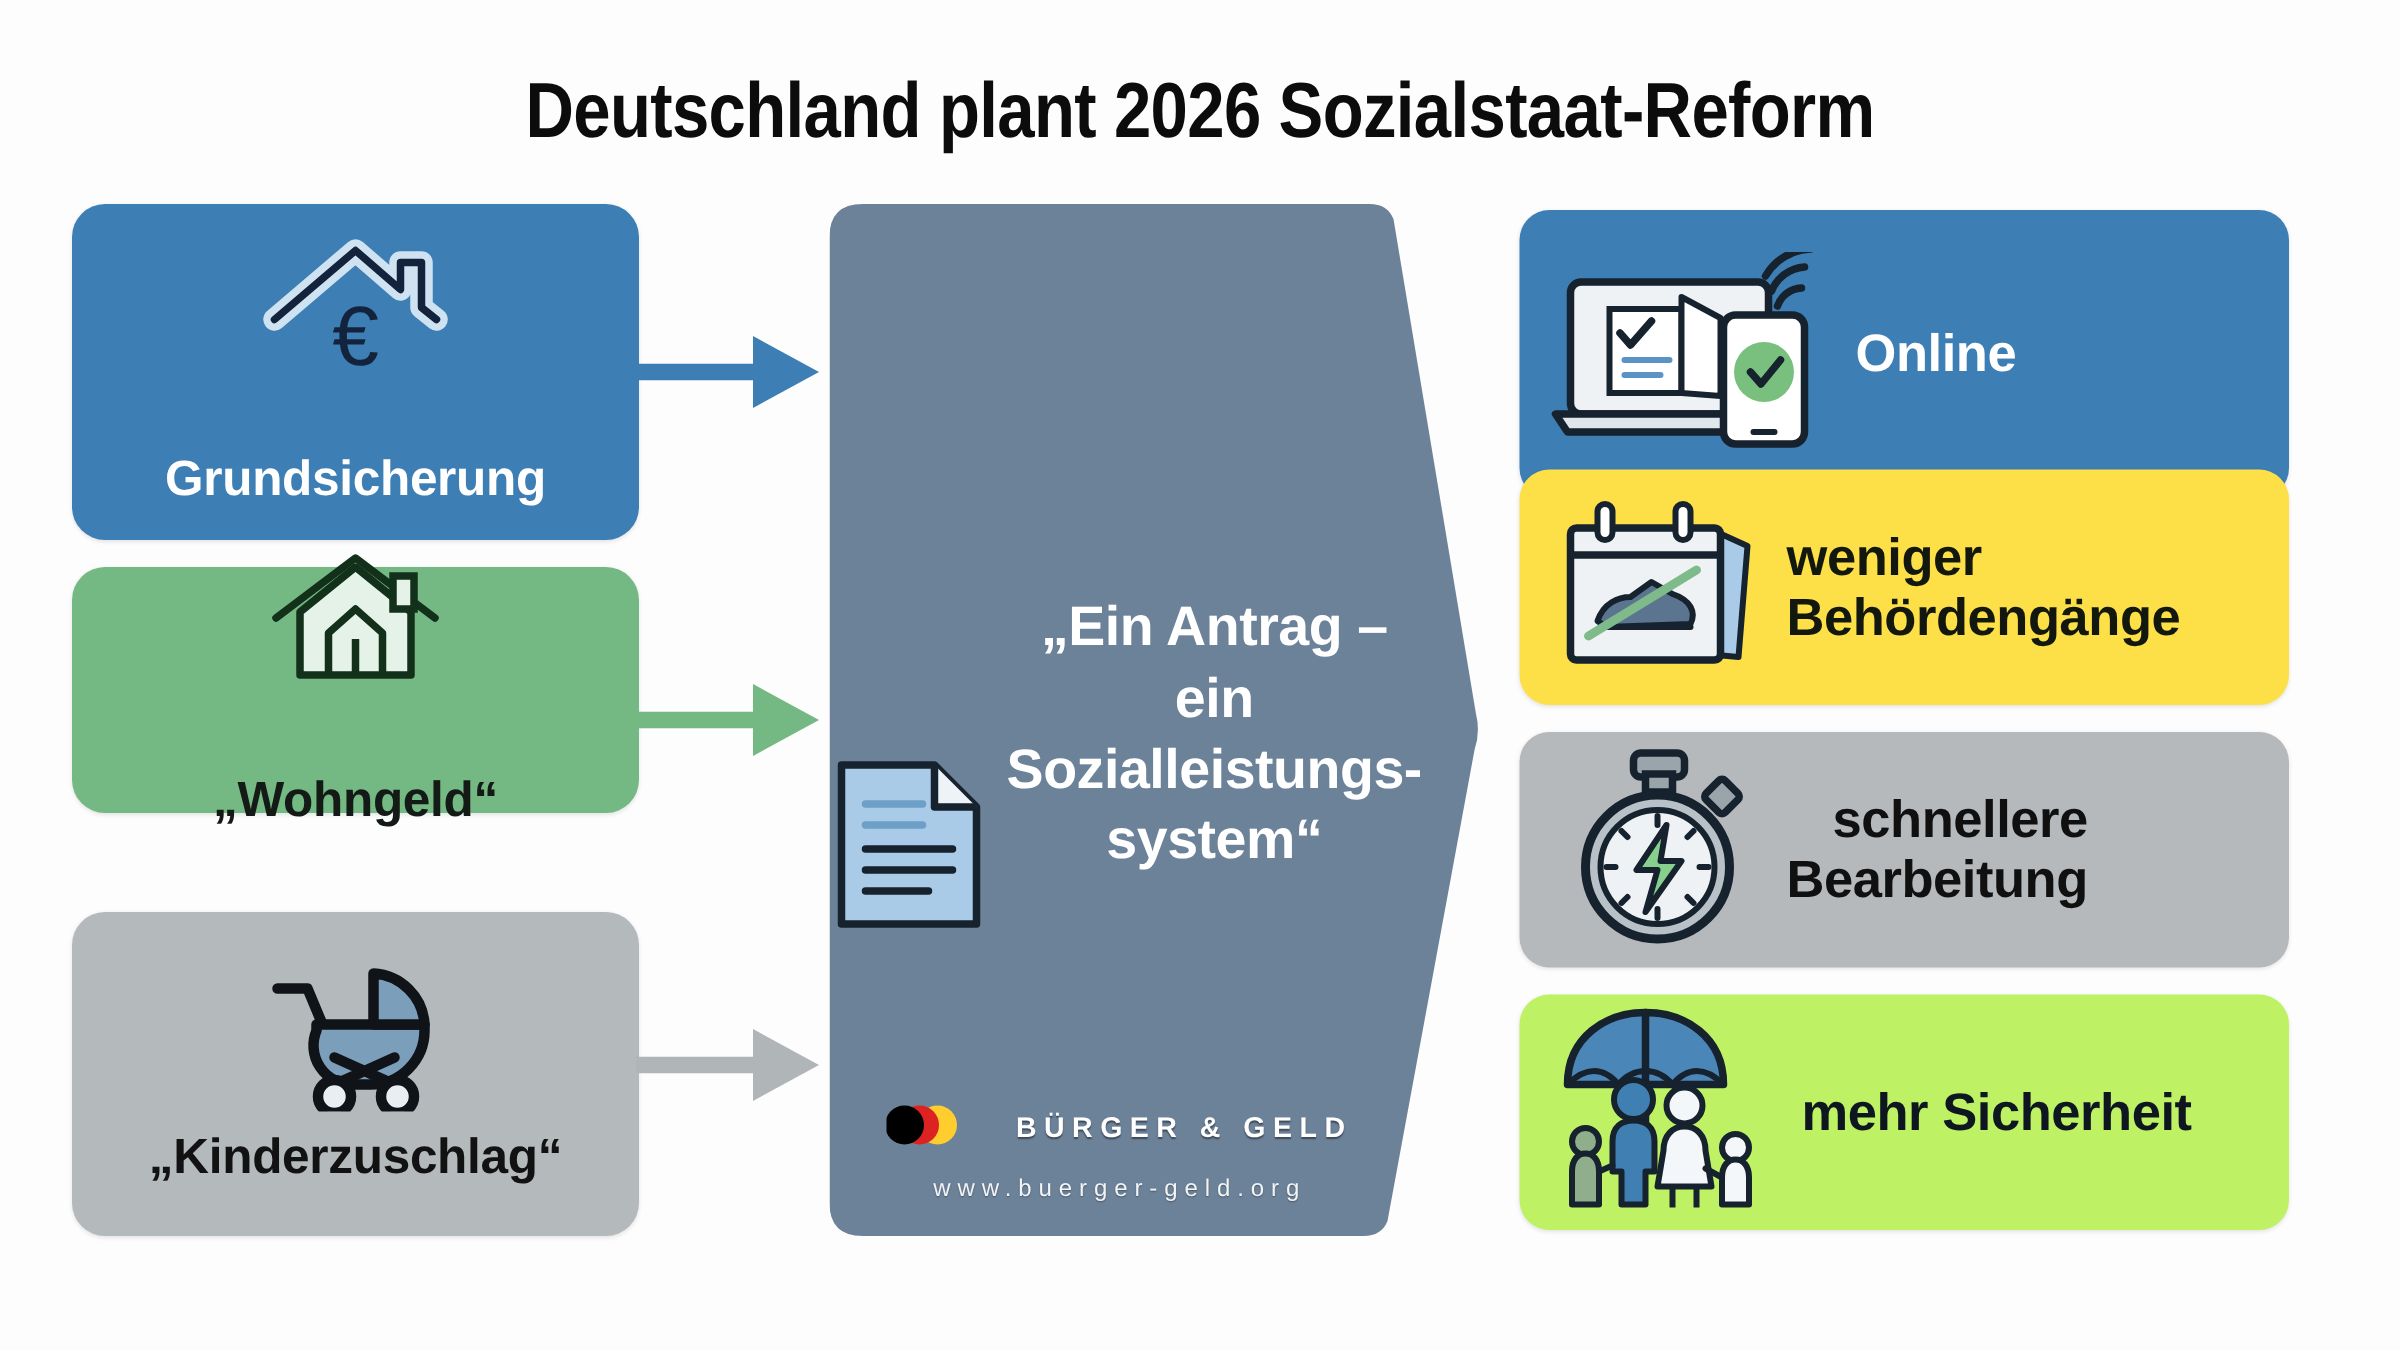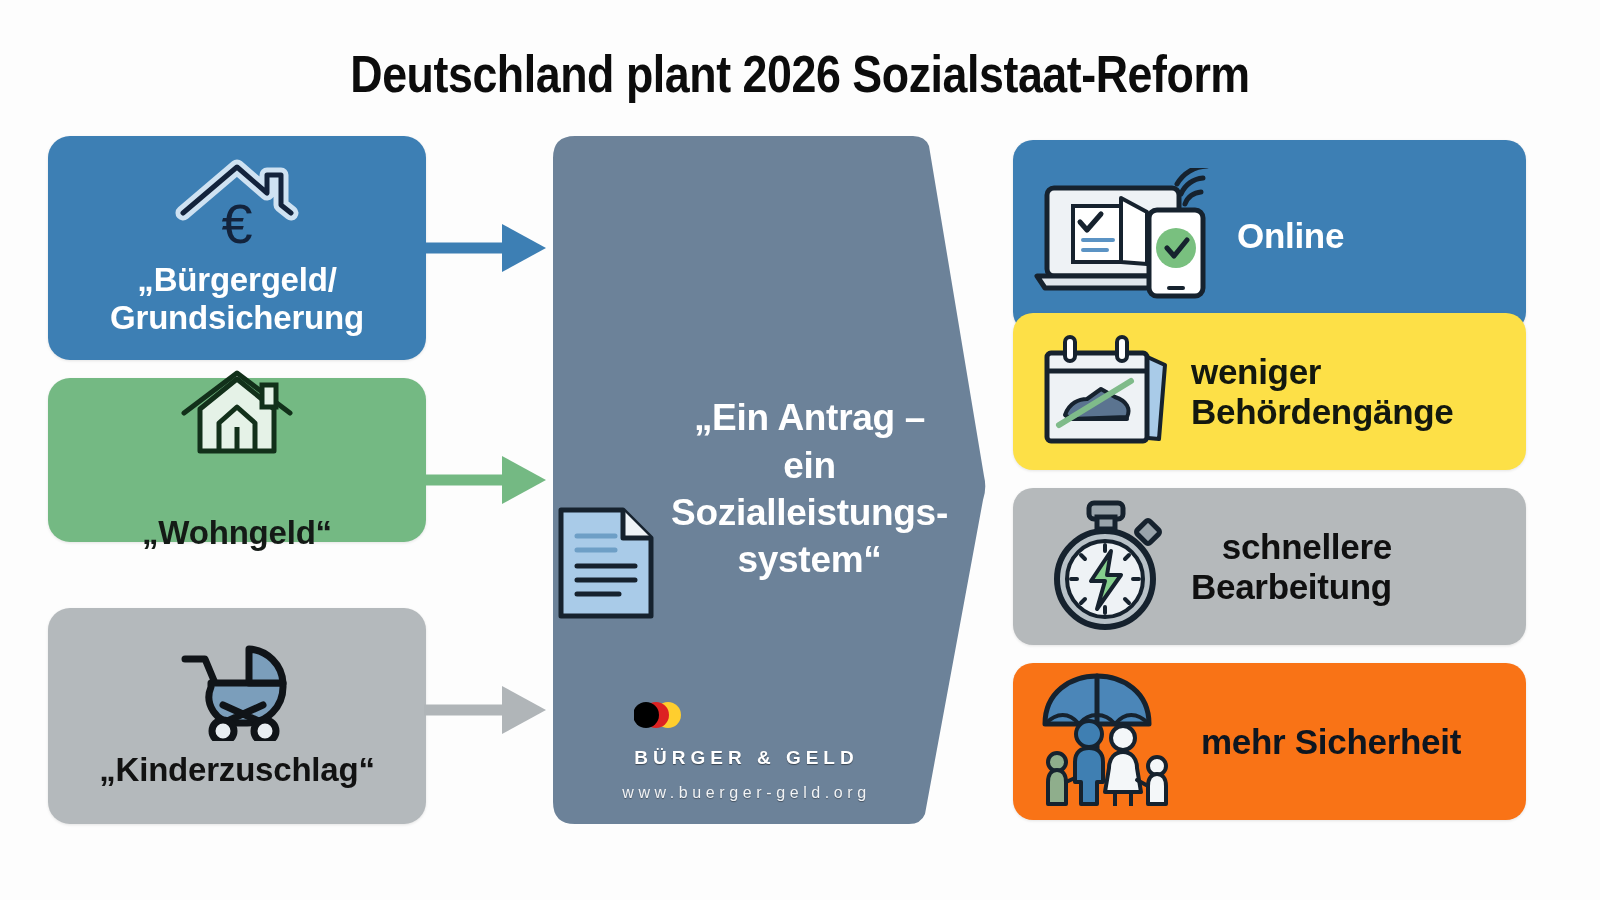--- a/index.html
+++ b/index.html
@@ -82,21 +82,21 @@
     font-weight: 600;
     line-height: 1.28;
     letter-spacing: -0.3px;
     padding-right: 28px;
   }
   .brand {
     position: absolute;
     left: 0; right: 48px; bottom: 22px;
     display: flex; flex-direction: column; align-items: center;
   }
-  .brand-row { display: flex; align-items: flex-start; gap: 14px; flex-direction: column; }
+  .brand-row { display: flex; align-items: center; gap: 14px; }
   .brand-name {
     color: #ffffff;
     font-size: 19px;
     font-weight: 700;
     letter-spacing: 5px;
     text-shadow: 0 1px 1px rgba(0,0,0,.45);
   }
   .brand-url {
     margin-top: 15px;
     color: #f2f4f6;
@@ -123,40 +123,40 @@
     font-weight: 600;
     line-height: 1.12;
     letter-spacing: -0.3px;
   }
   #rcard-0 { top: 140px; height: 192px; background: #3d7fb4; }
   #rcard-0 .rlbl { color: #ffffff; }
   #rcard-1 { top: 313px; height: 157px; background: #fde047; }
   #rcard-1 .rlbl { color: #13180f; }
   #rcard-2 { top: 488px; height: 157px; background: #b5b9bb; }
   #rcard-2 .rlbl { color: #101010; text-align: right; }
-  #rcard-3 { top: 663px; height: 157px; background: #f97316; }
+  #rcard-3 { top: 663px; height: 157px; background: #bef264; }
   #rcard-3 .rlbl { color: #0e1620; }
 </style>
 </head>
 <body>
 
 <div id="stage">
 
   <div class="title">Deutschland plant 2026 Sozialstaat-Reform</div>
 
   <div class="lcard" id="lcard-0">
     <span class="icon">
       <svg width="132" height="96" viewBox="0 0 132 96">
         <path d="M12 58 L66 12 L96 38 L96 20 L110 20 L110 50 L120 58" fill="none" stroke="#cfe2f2" stroke-width="15" stroke-linejoin="round" stroke-linecap="round"></path>
         <path d="M12 58 L66 12 L96 38 L96 20 L110 20 L110 50 L120 58" fill="none" stroke="#13233c" stroke-width="5" stroke-linejoin="round" stroke-linecap="round"></path>
         <text x="66" y="88" text-anchor="middle" font-family="'Liberation Sans', sans-serif" font-size="56" fill="#13233c">€</text>
       </svg>
     </span>
     <div class="lbl">
-      <span>„Bürgergeld/</span><br>
+      <br>
       <span>Grundsicherung</span>
     </div>
   </div>
 
   <div class="lcard" id="lcard-1">
     <span class="icon">
       <svg width="126" height="96" viewBox="0 0 126 96">
         <path d="M26 44 L63 14 L100 44 L100 86 L26 86 Z" fill="#e5f2e7" stroke="#12301a" stroke-width="5" stroke-linejoin="round"></path>
         <path d="M10 48 L63 8 L116 48" fill="none" stroke="#12301a" stroke-width="5" stroke-linecap="round" stroke-linejoin="round"></path>
         <rect x="88" y="20" width="14" height="22" fill="#e5f2e7" stroke="#12301a" stroke-width="5"></rect>

